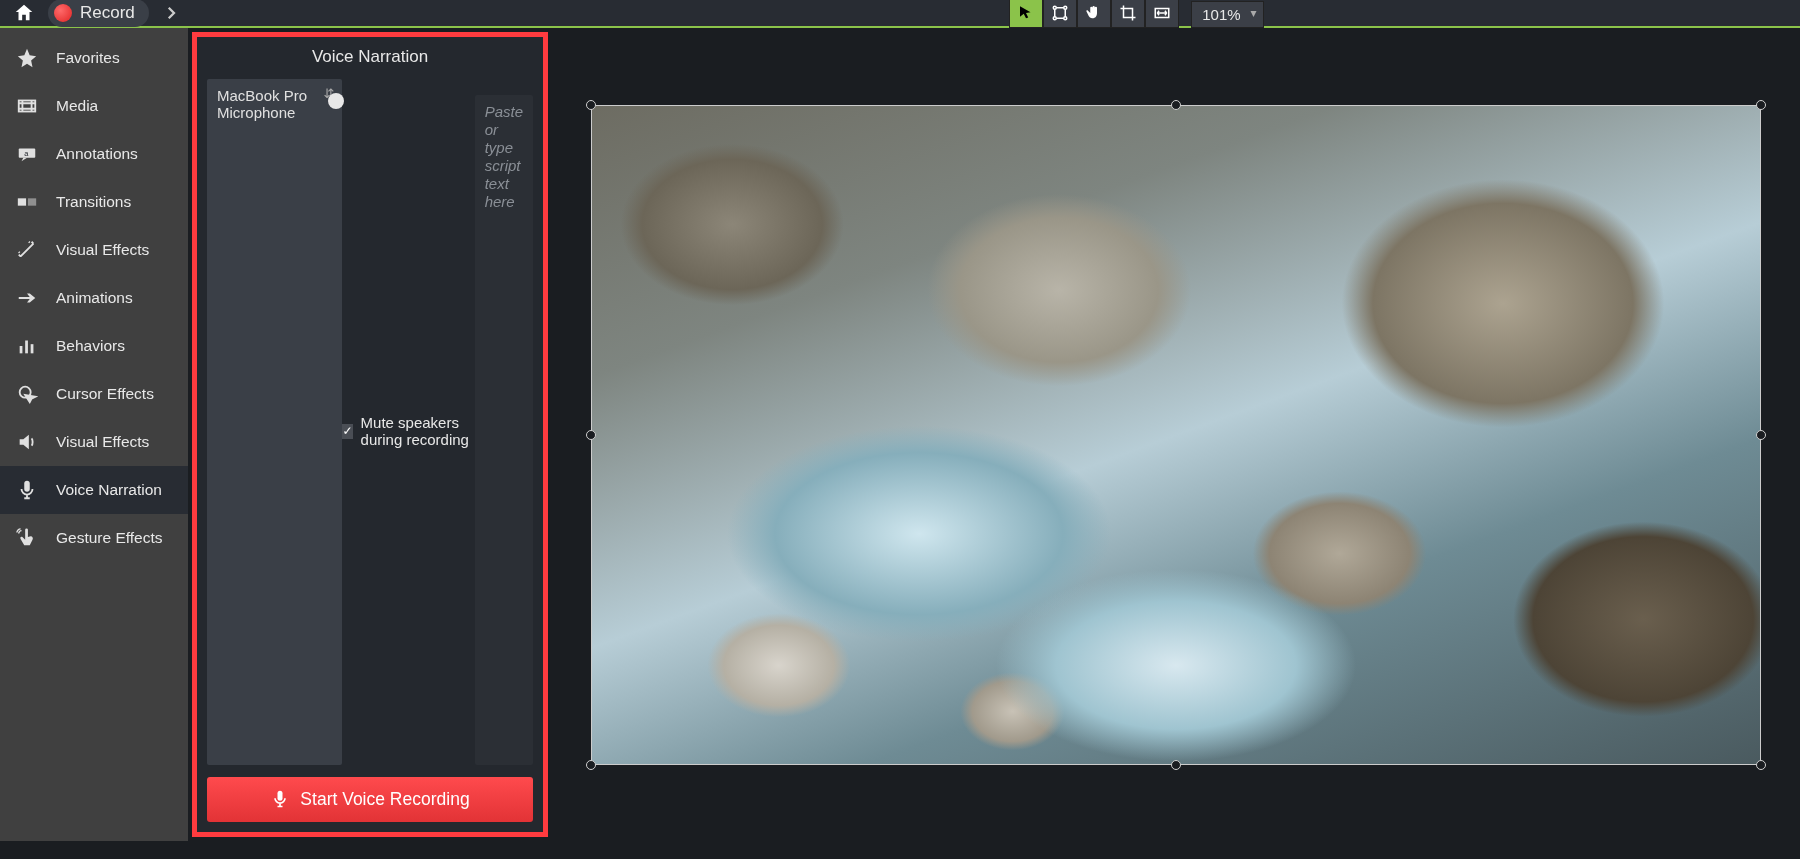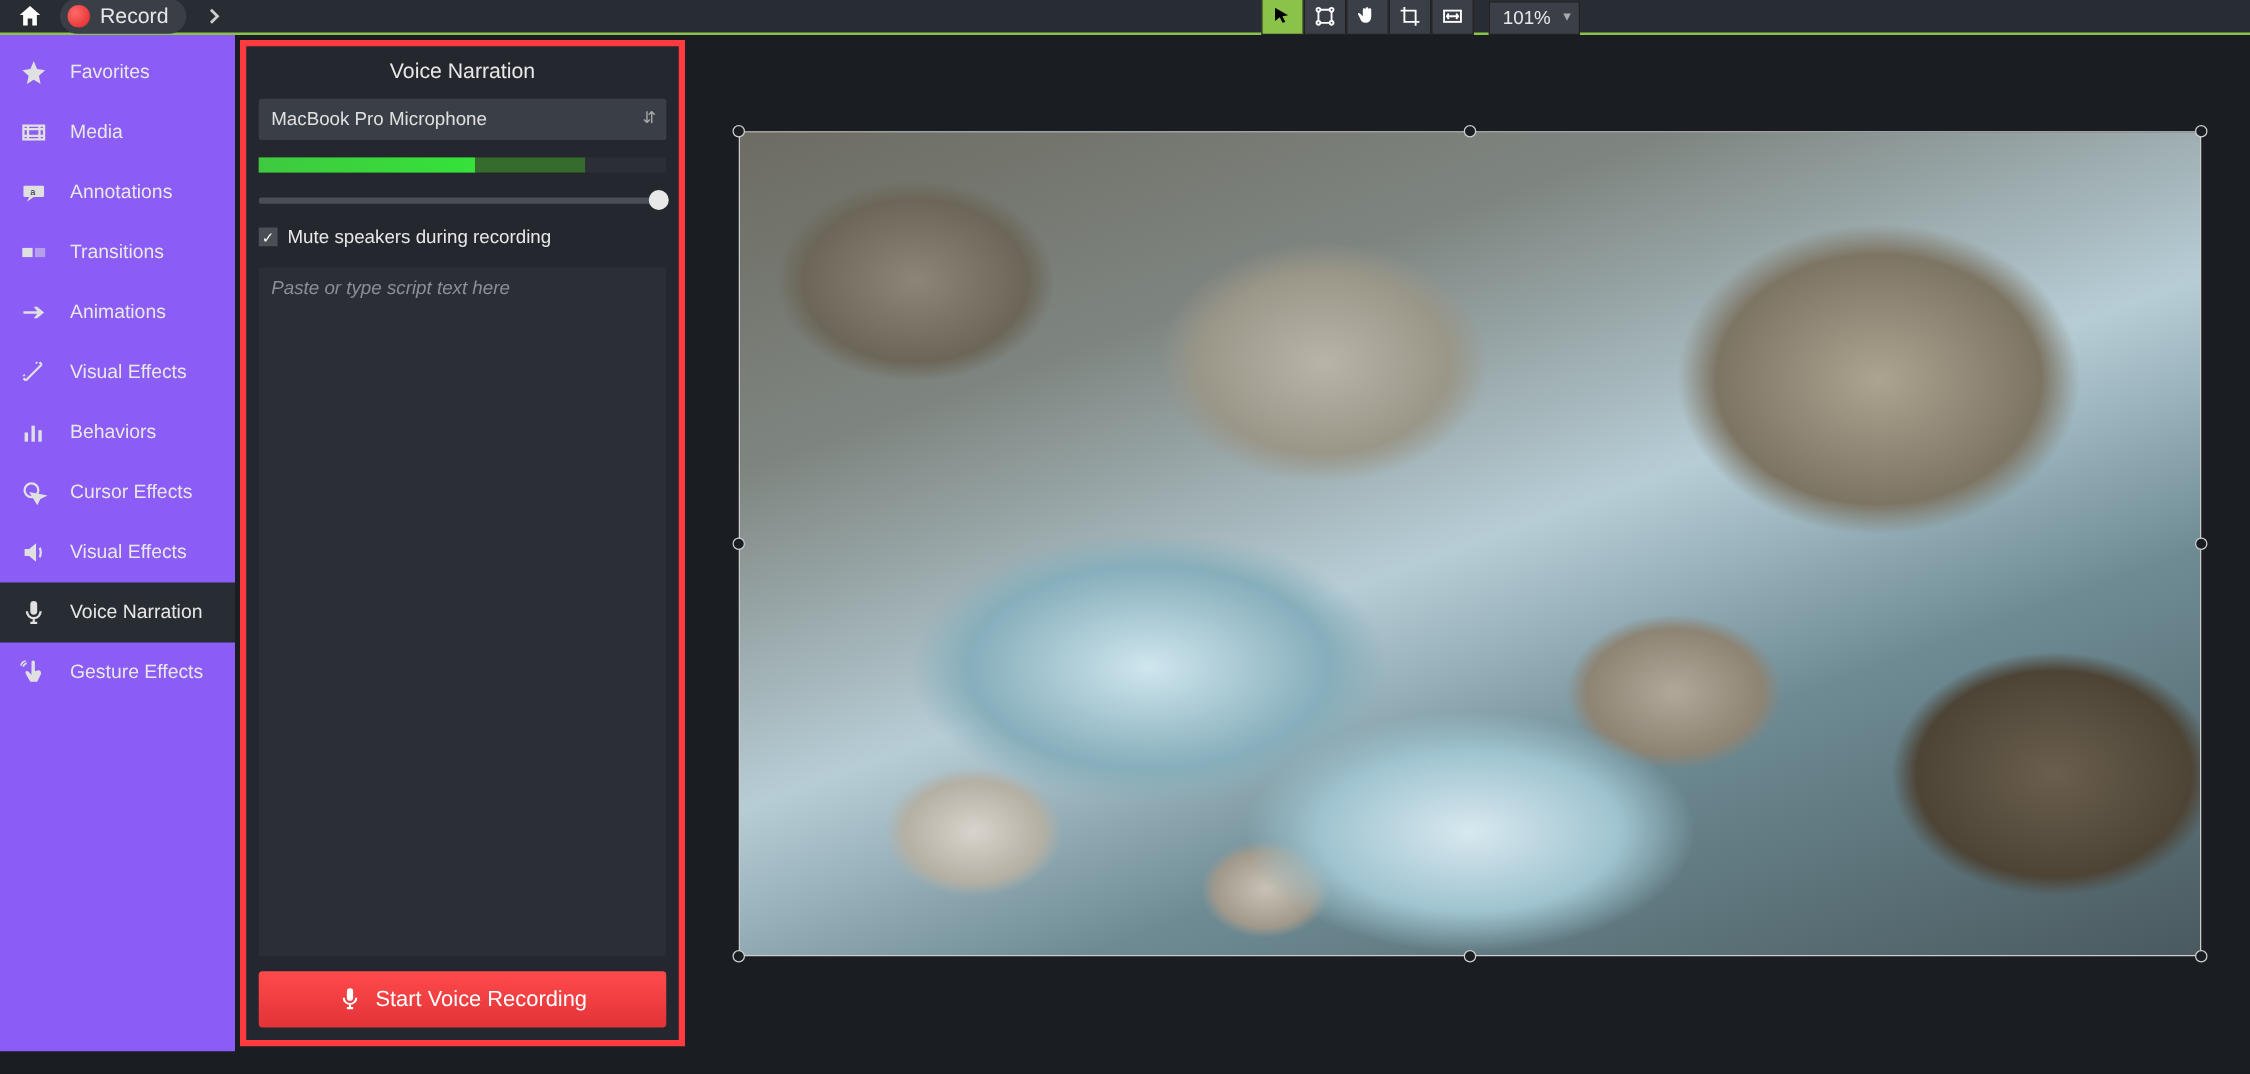--- a/index.html
+++ b/index.html
@@ -66,21 +66,21 @@
   cursor:pointer;
 }
 .zoom-select::after {
   content:"▾"; position:absolute; right:6px; top:4px; color:#aaa; font-size:12px;
 }
 
 .main { display:flex; height: calc(859px - 46px); }
 
 .sidebar {
   width: 188px;
-  background: #8b5cf6;
+  background: #404040;
   padding: 6px 0;
   text-align: center;
 }
 .side-item {
   display:flex; align-items:center; gap:16px;
   padding: 13px 14px;
   font-size:15.5px;
   color:#e8e8e8;
   cursor:pointer;
 }
@@ -99,21 +99,21 @@
   background:#24282e;
 }
 .panel-title {
   text-align:center;
   font-size:17px;
   padding:10px 0 12px;
   color:#e8e8e8;
 }
 .panel-body {
   padding:0 10px;
-  display:flex; flex-direction:column;
+  display:flex; flex-direction:row;
   flex:1;
 }
 .mic-select {
   background:#3a3f47;
   padding:8px 28px 8px 10px;
   font-size:15px;
   color:#e0e0e0;
   position:relative;
   cursor:pointer;
   border-radius:2px;
@@ -303,33 +303,33 @@
       <span class="side-icon">
           <svg viewBox="0 0 24 24" fill="currentColor">
             <rect x="2" y="8" width="9" height="8"></rect>
             <rect x="13" y="8" width="9" height="8" opacity=".5"></rect>
           </svg>
         </span>
       <span>Transitions</span>
     </div>
     <div class="side-item">
       <span class="side-icon">
-          <svg viewBox="0 0 24 24" fill="currentColor">
-            <path d="M3 11h12l-3-4h3l6 5-6 5h-3l3-4H3z"></path>
-          </svg>
-        </span>
-      <span>Animations</span>
-    </div>
-    <div class="side-item">
-      <span class="side-icon">
           <svg viewBox="0 0 24 24" fill="none" stroke="currentColor" stroke-width="2">
             <path d="M5 19L19 5M17 3l2 2M3 17l2 2M14 3l1 1M3 14l1 1"></path>
           </svg>
         </span>
       <span>Visual Effects</span>
+    </div>
+    <div class="side-item">
+      <span class="side-icon">
+          <svg viewBox="0 0 24 24" fill="currentColor">
+            <path d="M3 11h12l-3-4h3l6 5-6 5h-3l3-4H3z"></path>
+          </svg>
+        </span>
+      <span>Animations</span>
     </div>
     <div class="side-item">
       <span class="side-icon">
           <svg viewBox="0 0 24 24" fill="currentColor">
             <rect x="4" y="12" width="3" height="8"></rect>
             <rect x="10" y="6" width="3" height="14"></rect>
             <rect x="16" y="10" width="3" height="10"></rect>
           </svg>
         </span>
       <span>Behaviors</span>

